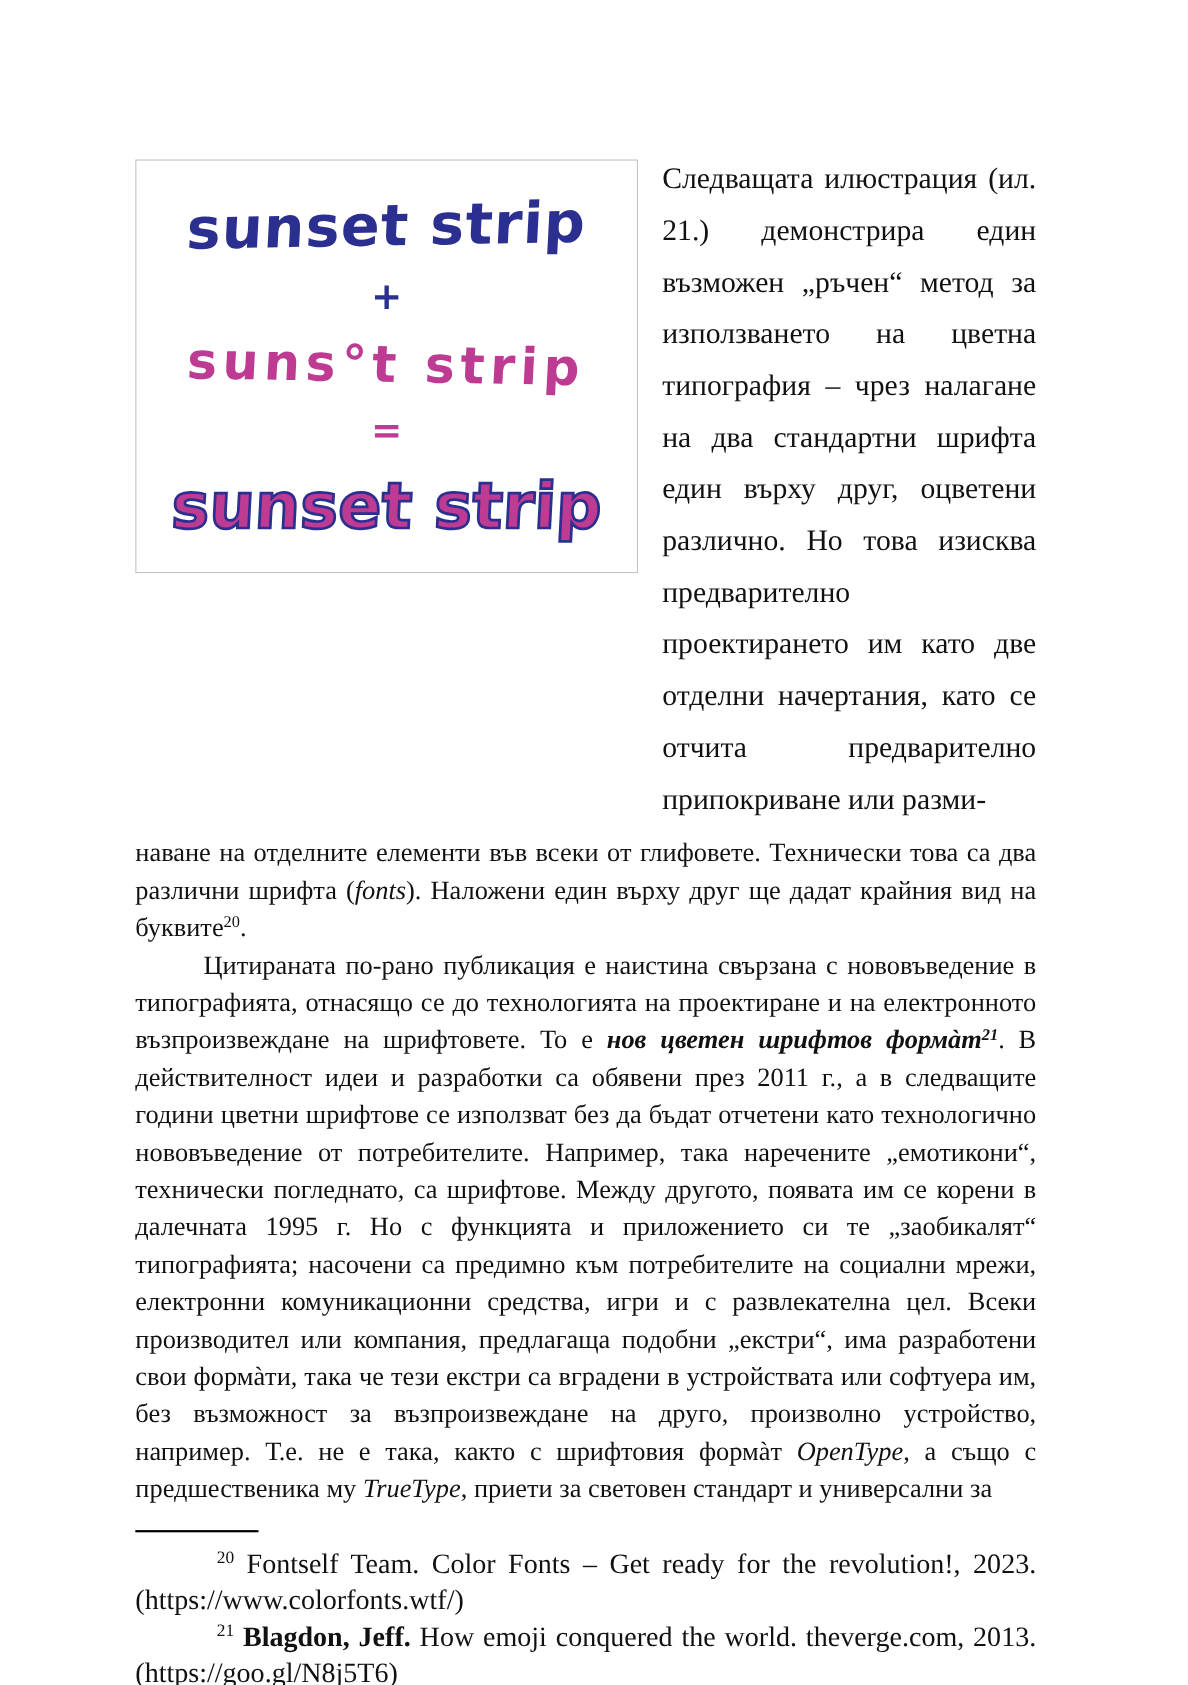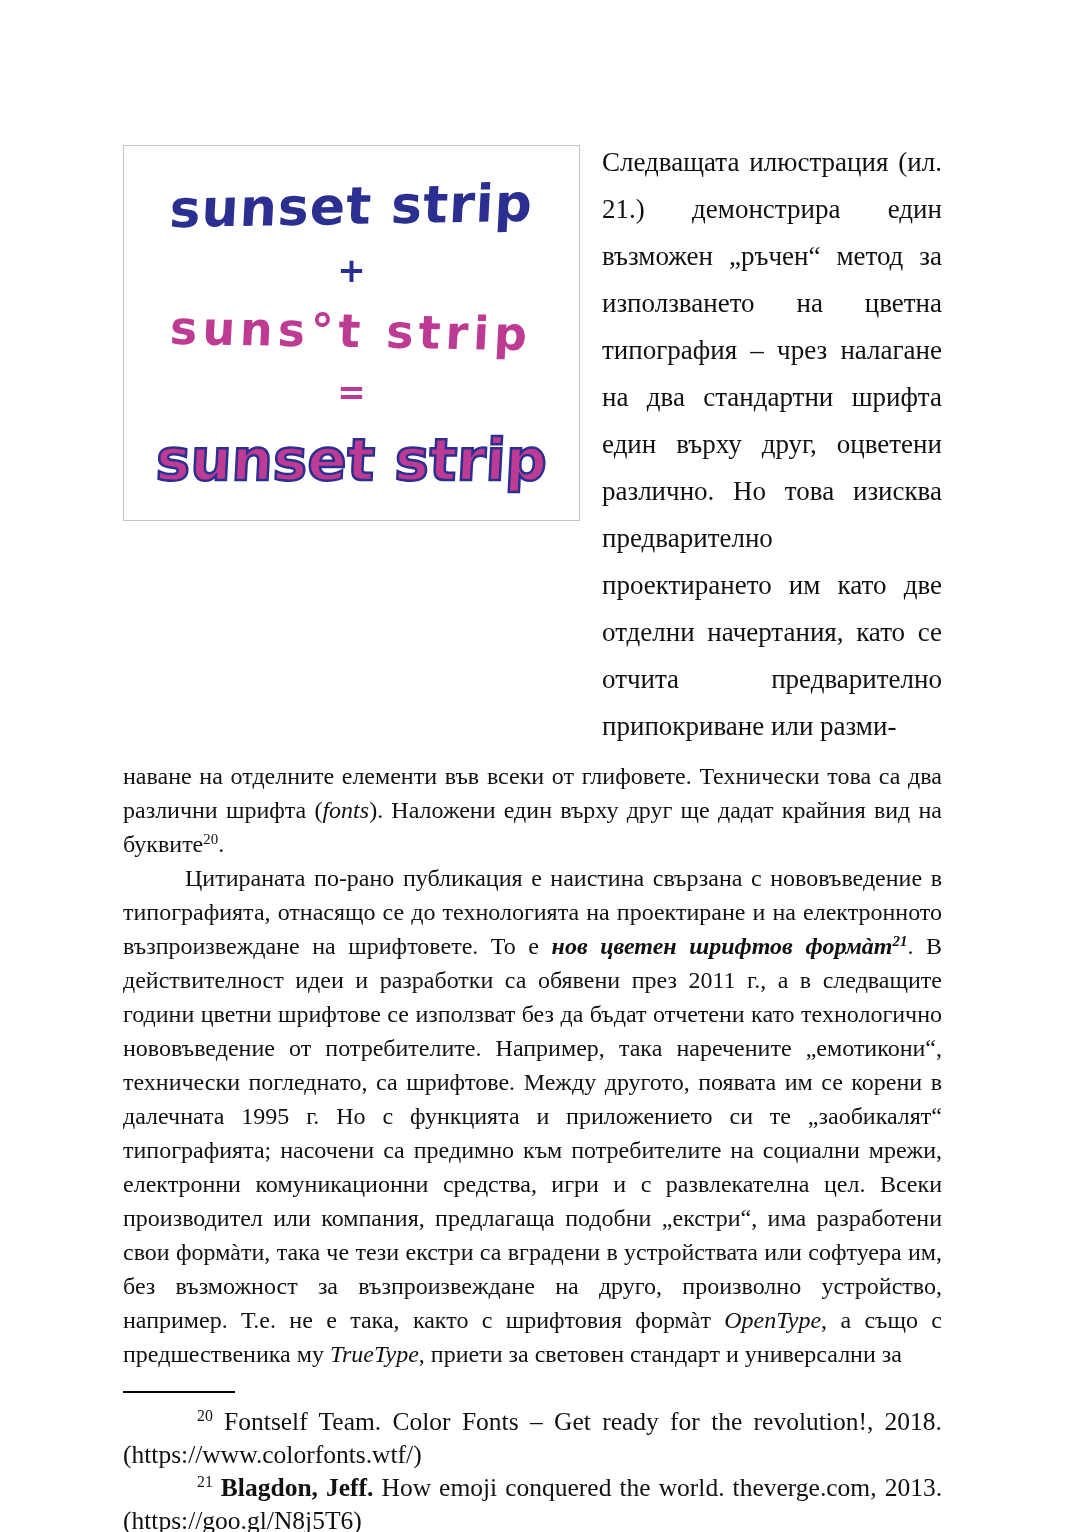--- a/index.html
+++ b/index.html
@@ -107,19 +107,19 @@
   </div>
 
   <div class="body-text">
     <p class="para"><span>наване на отделните елементи във всеки от глифовете. Технически това са два различни шрифта (</span><span class="seg-italic">fonts</span><span>). Наложени един върху друг ще дадат крайния вид на буквите</span><sup>20</sup><span>.</span></p>
     <p class="para indent"><span>Цитираната по-рано публикация е наистина свързана с нововъведение в типографията, отнасящо се до технологията на проектиране и на електронното възпроизвеждане на шрифтовете. То е </span><span class="seg-bolditalic">нов цветен шрифтов формàт</span><sup class="seg-bolditalic">21</sup><span>. В действителност идеи и разработки са обявени през 2011 г., а в следващите години цветни шрифтове се използват без да бъдат отчетени като технологично нововъведение от потребителите. Например, така наречените „емотикони“, технически погледнато, са шрифтове. Между другото, появата им се корени в далечната 1995 г. Но с функцията и приложението си те „заобикалят“ типографията; насочени са предимно към потребителите на социални мрежи, електронни комуникационни средства, игри и с развлекателна цел. Всеки производител или компания, предлагаща подобни „екстри“, има разработени свои формàти, така че тези екстри са вградени в устройствата или софтуера им, без възможност за възпроизвеждане на друго, произволно устройство, например. Т.е. не е така, както с шрифтовия формàт </span><span class="seg-italic">OpenType</span><span>, а също с предшественика му </span><span class="seg-italic">TrueType</span><span>, приети за световен стандарт и универсални за</span></p>
   </div>
 
   <div class="footnote-rule"></div>
 
   <div class="footnotes">
-    <p class="footnote"><sup>20</sup><span> Fontself Team. Color Fonts – Get ready for the revolution!, 2018. (https://www.colorfonts.wtf/)</span></p>
+    <p class="footnote"><sup>20</sup><span> Fontself Team. Color Fonts – Get ready for the revolution!, 2023. (https://www.colorfonts.wtf/)</span></p>
     <p class="footnote"><sup>21</sup><span> </span><span class="seg-bold">Blagdon, Jeff.</span><span> How emoji conquered the world. theverge.com, 2013. (https://goo.gl/N8j5T6)</span></p>
   </div>
 
   <div class="page-number">106</div>
 
 </div>
 
 </body></html>

